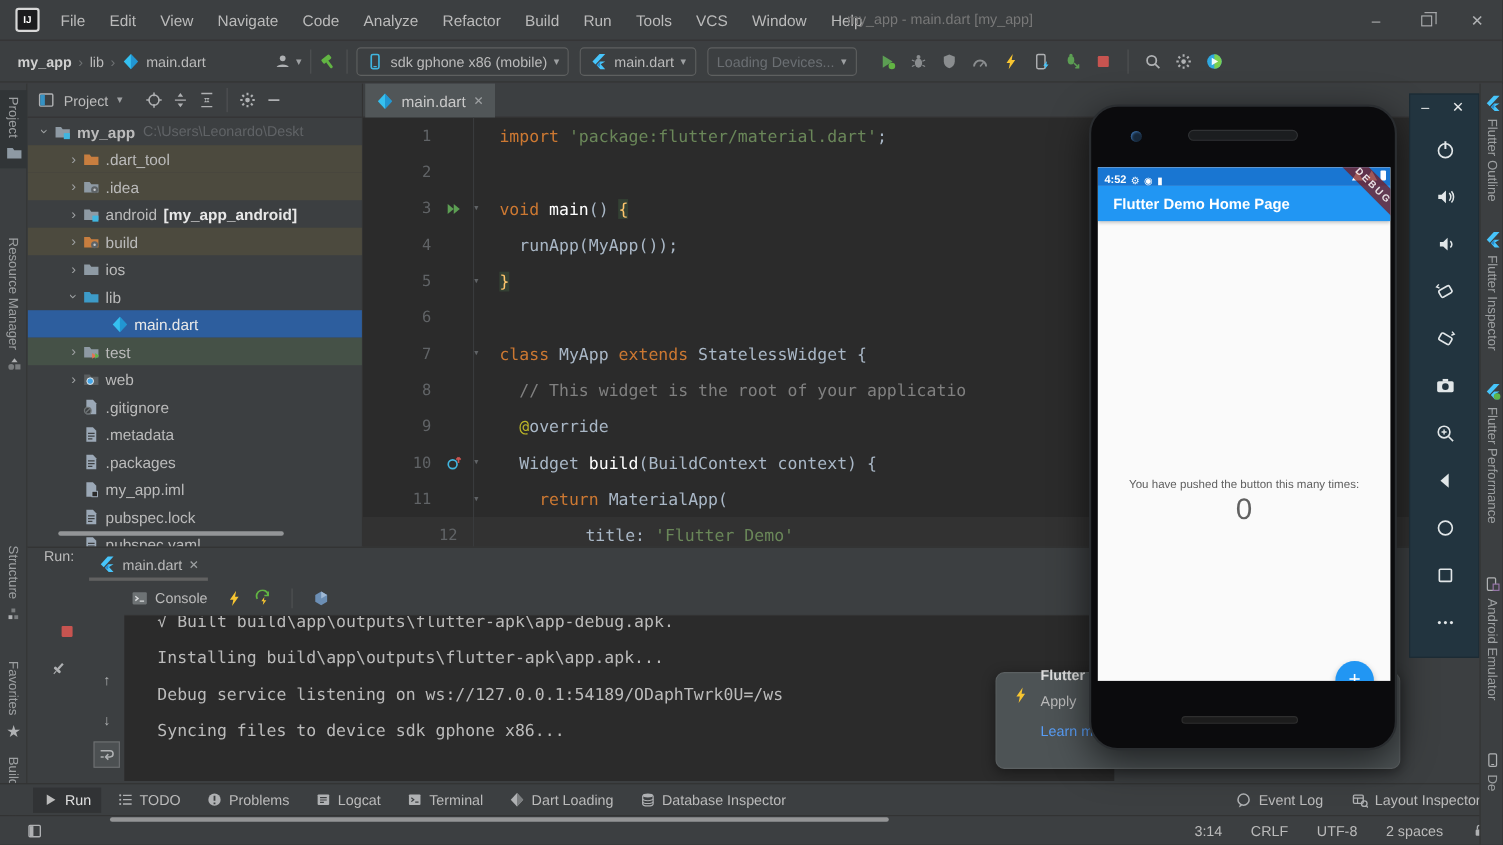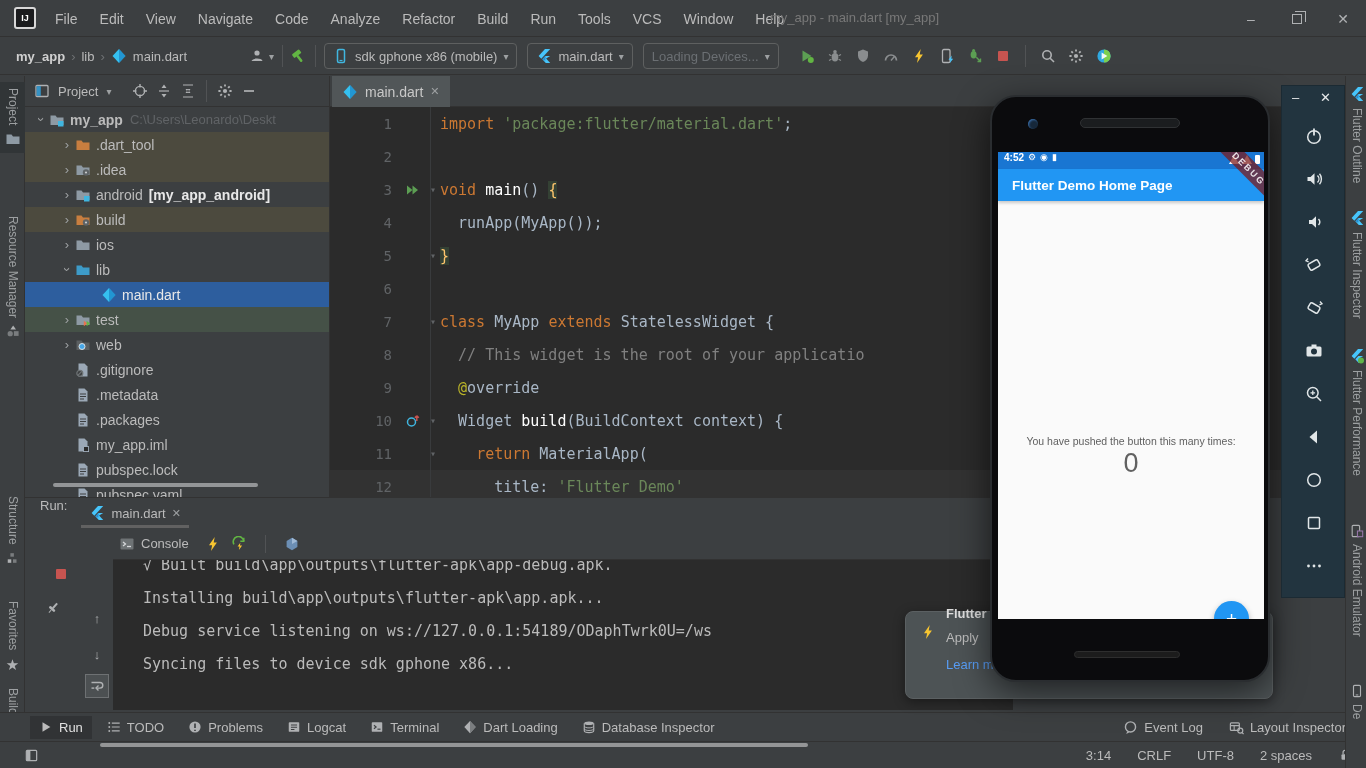--- a/index.html
+++ b/index.html
@@ -54,25 +54,25 @@
   .trow .path { color:#606366; margin-left:7px; font-size:13px; }
   .trow .suffix { font-weight:bold; color:#E8E8E8; margin-left:6px; }
   #proj-hscroll { left:28px; top:407px; width:205px; height:4px; background:#A9ABAD; border-radius:2px; opacity:.8; }
 
   
   #tabbar { left:330px; top:76px; width:1036px; height:31px; background:#3C3F41; border-bottom:1px solid #323232; }
   #editor-tab { position:absolute; left:2px; top:0; height:31px; background:#515658; display:flex; align-items:center; padding:0 10px; gap:7px; font-size:14px; color:#C8C8C8; }
   #editor { left:330px; top:107px; width:951px; height:390px; background:#2B2B2B; overflow:hidden;
             font-family:"DejaVu Sans Mono", monospace; font-size:15px; }
   .eline { position:relative; height:33px; display:flex; align-items:center; }
-  .eline.current { background:#323232; }
+  .eline.current { background:#323232;padding-left:24px; }
   .gut { width:70px; text-align:right; color:#606366; flex:0 0 auto; padding-right:8px; font-size:14px; }
   .gicon { width:26px; flex:0 0 auto; display:flex; align-items:center; justify-content:center; }
   .fold { width:14px; flex:0 0 auto; color:#606366; font-size:10px; text-align:center; }
-  .code { white-space:pre; }
+  .code { white-space:pre;margin-left:14px; }
   .tk-kw{color:#CC7832} .tk-str{color:#6A8759} .tk-cmt{color:#808080}
   .tk-pln{color:#A9B7C6} .tk-fn{color:#ffffff} .tk-ann{color:#BBB529}
   .tk-brh{color:#FFC66D; background:#344134;}
   #gutline { left:430px; top:107px; width:1px; height:390px; background:#393B3D; }
 
   
   #run-panel { left:25px; top:497px; width:1341px; height:215px; background:#3C3F41; border-top:1px solid #323232; }
   #run-header { height:30px; display:flex; align-items:flex-start; padding-left:15px; gap:14px; }
   #run-tab { height:30px; display:flex; align-items:center; gap:6px; padding:0 8px; position:relative; }
   #run-tab .underline { position:absolute; left:0; bottom:0; width:100%; height:3px; background:#616161; }
@@ -109,21 +109,21 @@
   .emu-btn { position:absolute; left:22px; width:20px; height:20px; }
   #right-stripe { left:1345px; top:76px; width:21px; height:692px; background:#3C3F41; border-left:1px solid #323232; z-index:12; }
   #right-stripe .vitem { width:21px; }
 
   
   #phone { left:990px; top:95px; width:280px; height:587px; background:#0B0B0D; border-radius:26px; border:2px solid #2A2D30;
            z-index:10; box-shadow:0 10px 34px rgba(0,0,0,.6); }
   #phone-cam { left:36px; top:22px; width:10px; height:10px; border-radius:50%; background:#17283A; box-shadow:inset 1px 1px 2px #3a6ea8; }
   #phone-speaker { left:88px; top:21px; width:100px; height:10px; background:#1B1D1F; border:1px solid #303234; border-radius:5px; }
   #screen { left:6px; top:55px; width:266px; height:467px; background:#FAFAFA; overflow:hidden; }
-  #p-status { left:0; top:0; width:266px; height:17px; background:#1976D2; display:flex; align-items:flex-start; padding:0 6px; gap:4px; color:#fff; font-size:10px; font-weight:bold; }
+  #p-status { left:0; top:0; width:266px; height:17px; background:#1976D2; display:flex; align-items:flex-end; padding:0 6px; gap:4px; color:#fff; font-size:10px; font-weight:bold; }
   .sicon { font-size:9px; font-weight:normal; }
   #p-status-right { position:absolute; right:4px; top:3px; display:flex; gap:3px; align-items:center; }
   .wifi { width:0; height:0; border-left:5px solid transparent; border-right:5px solid transparent; border-bottom:9px solid #fff; }
   .batt { width:5px; height:9px; background:#fff; border-radius:1px; }
   #p-appbar { left:0; top:17px; width:266px; height:32px; background:#2196F3; display:flex; align-items:center; padding-left:14px;
               color:#fff; font-size:13.5px; font-weight:bold; box-shadow:0 2px 3px rgba(0,0,0,.2); }
   #debug-ribbon { left:196px; top:8px; width:110px; height:17px; background:rgba(124,22,22,.72); transform:rotate(45deg);
                   display:flex; align-items:center; justify-content:center; color:rgba(255,255,255,.85); font-size:9px; font-weight:bold; letter-spacing:2px; z-index:5; }
   #p-body-text { left:0; top:283px; width:266px; text-align:center; color:#606060; font-size:10.5px; }
   #p-counter { left:0; top:296px; width:266px; text-align:center; color:#616161; font-size:27px; font-weight:normal; font-family:"Liberation Sans",sans-serif; }

